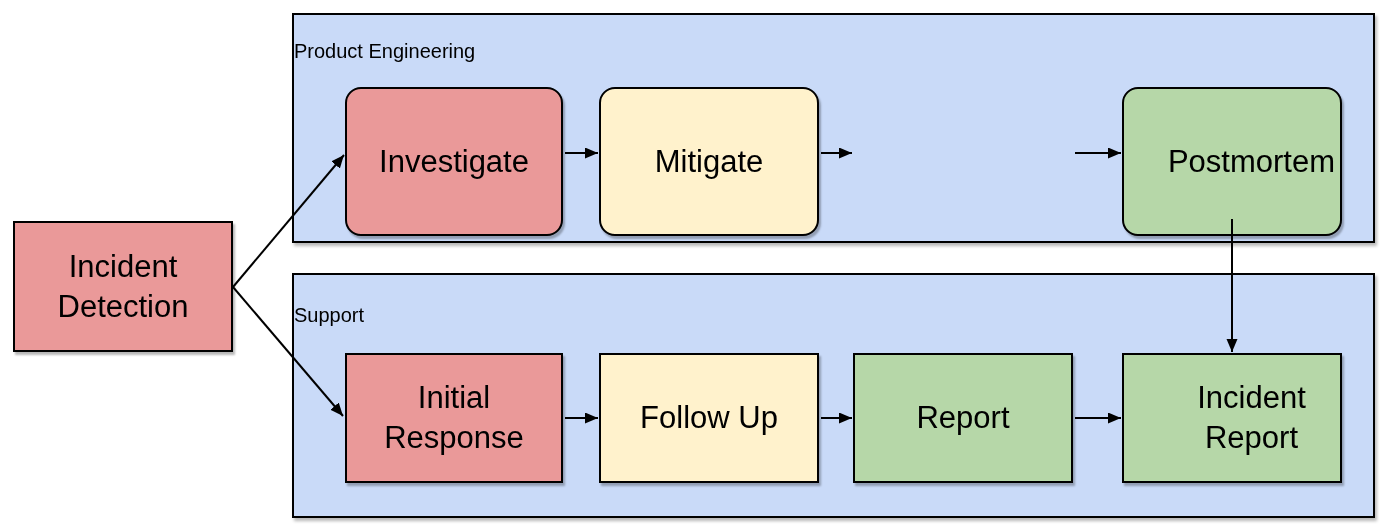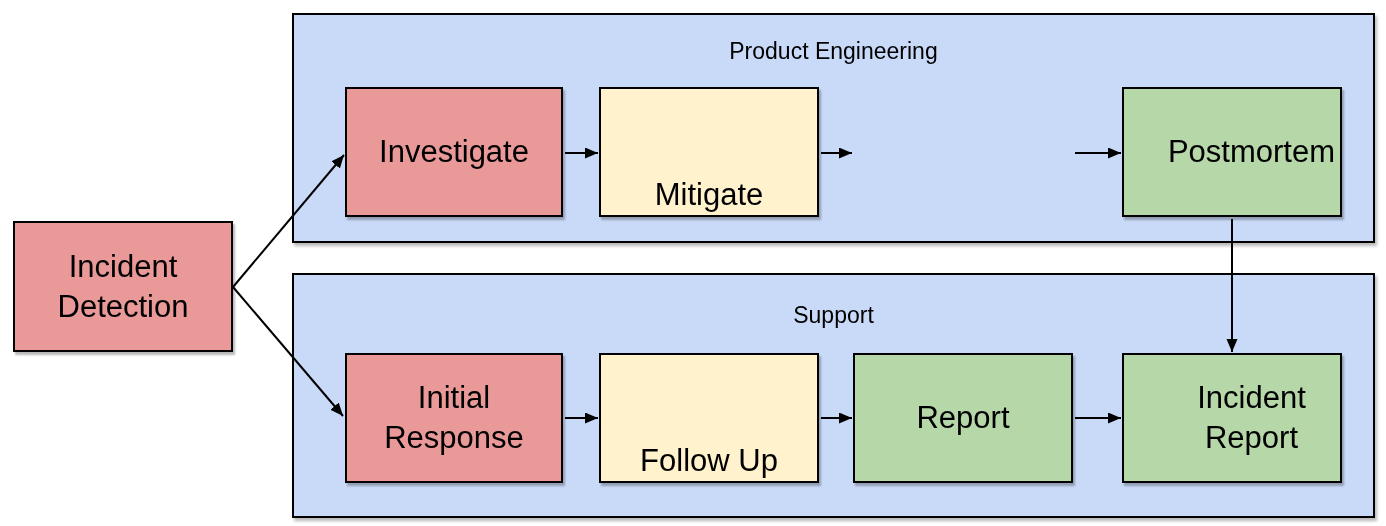--- a/index.html
+++ b/index.html
@@ -17,22 +17,21 @@
     box-sizing: border-box;
     background: var(--lane-blue, #c9daf8);
     border: 2px solid var(--stroke, #000000);
     box-shadow: 2px 3px 3px rgba(0,0,0,0.28);
   }
   .lane-pe { left: 292px; top: 13px;  width: 1083px; height: 230px; }
   .lane-sup{ left: 292px; top: 273px; width: 1083px; height: 245px; }
   .lane-title {
     position: absolute;
     top: 16px; left: 0; right: 0;
-    text-align: center;
-    font-size: 23px;
+    font-size: 20px;
     line-height: 40px;
     white-space: pre-line;
   }
   .lane-sup .lane-title { top: 20px; }
   .node {
     position: absolute;
     box-sizing: border-box;
     border: 2px solid var(--stroke, #000000);
     display: flex;
     align-items: center;
@@ -41,24 +40,24 @@
     font-size: 31px;
     line-height: 40px;
     white-space: pre-line;
     box-shadow: 2px 3px 2px rgba(0,0,0,0.28);
   }
   .node[data-fill="red"]    { background: var(--node-red, #ea9999); }
   .node[data-fill="yellow"] { background: var(--node-yellow, #fff2cc); }
   .node[data-fill="green"]  { background: var(--node-green, #b6d7a8); }
 
   .n-start          { left: 13px;   top: 221px; width: 220px; height: 131px; }
-  .row-top          { top: 87px;  height: 130px; }
+  .row-top          { top: 87px;  height: 149px; border-radius: 16px; }
   .row-bottom       { top: 353px; height: 130px; }
   .col-1 { left: 345px;  width: 218px; }
-  .col-2 { left: 599px;  width: 220px; align-items: flex-end; }
+  .col-2 { left: 599px;  width: 220px; }
   .col-3 { left: 853px;  width: 220px; }
   .col-4 { left: 1122px; width: 220px; padding-left: 39px; }
 
   .edges-layer {
     position: absolute;
     left: 0; top: 0;
     width: 1386px; height: 526px;
     pointer-events: none;
   }
   .edges-layer line { stroke: var(--stroke, #000000); stroke-width: 2; }

